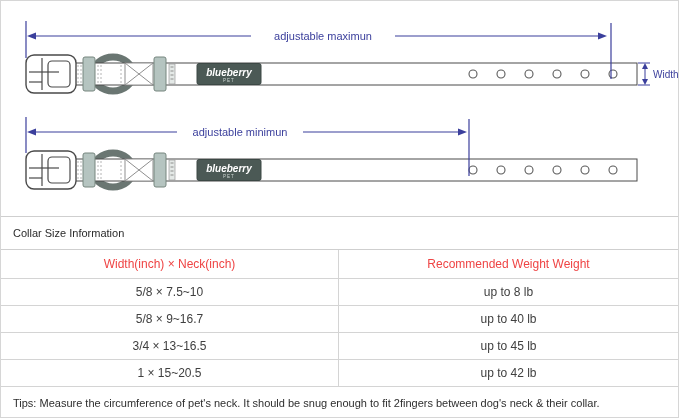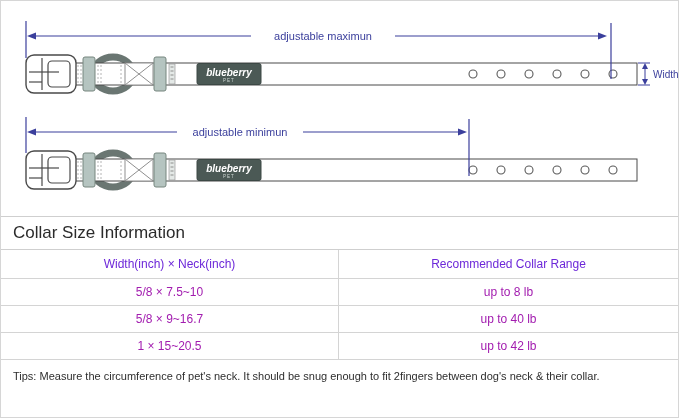--- a/index.html
+++ b/index.html
@@ -5,29 +5,29 @@
   html,body{margin:0;padding:0;background:#fff;}
   body{font-family:"Liberation Sans", sans-serif;}
   .page{
     position:relative;width:677px;height:416px;
     border:1px solid #d6d6d6;background:#fff;overflow:hidden;
   }
   .diagram{position:relative;width:625px;height:215px;}
   .size-table{position:absolute;left:0;top:215px;width:677px;}
   .t-title{
     height:32px;line-height:32px;border-top:1px solid #cfcfcf;border-bottom:1px solid #cfcfcf;
-    padding-left:12px;font-size:17px;color:#2b2b2b;
+    padding-left:12px;font-size:11px;color:#2b2b2b;
   }
   .t-row{display:grid;grid-template-columns:338px 1fr;border-bottom:1px solid #d4d4d4;}
   .t-row .t-cell{
-    text-align:center;font-size:12px;color:#a21caf;
+    text-align:center;font-size:12px;color:#404040;
     height:26px;line-height:26px;
   }
   .t-row .t-cell:first-child{border-right:1px solid #d4d4d4;}
-  .t-head .t-cell{height:28px;line-height:28px;color:#6d28d9;}
+  .t-head .t-cell{height:28px;line-height:28px;color:#ef4444;}
   .t-tips{
     padding:10px 12px 0 12px;font-size:11px;color:#2e2e2e;
   }
   svg text{font-family:"Liberation Sans", sans-serif;}
 </style>
 </head>
 <body>
 
 <div class="page">
 
@@ -131,30 +131,34 @@
       </g>
       <text x="239" y="135" text-anchor="middle" font-size="11" fill="#3b3f9c">adjustable minimun</text>
     </svg>
   </div>
 
   <div class="size-table">
     <div class="t-title">Collar Size Information</div>
 
     <div class="t-row t-head">
       <div class="t-cell">Width(inch) × Neck(inch)</div>
-      <div class="t-cell">Recommended Collar Range</div>
+      <div class="t-cell">Recommended Weight Weight</div>
     </div>
 
     <div class="t-row">
       <div class="t-cell">5/8 × 7.5~10</div>
       <div class="t-cell">up to 8 lb</div>
     </div>
     <div class="t-row">
       <div class="t-cell">5/8 × 9~16.7</div>
       <div class="t-cell">up to 40 lb</div>
+    </div>
+    <div class="t-row">
+      <div class="t-cell">3/4 × 13~16.5</div>
+      <div class="t-cell">up to 45 lb</div>
     </div>
     <div class="t-row">
       <div class="t-cell">1 × 15~20.5</div>
       <div class="t-cell">up to 42 lb</div>
     </div>
 
     <div class="t-tips">Tips: Measure the circumference of pet's neck. It should be snug enough to fit 2fingers between dog's neck &amp; their collar.</div>
   </div>
 
 </div>

